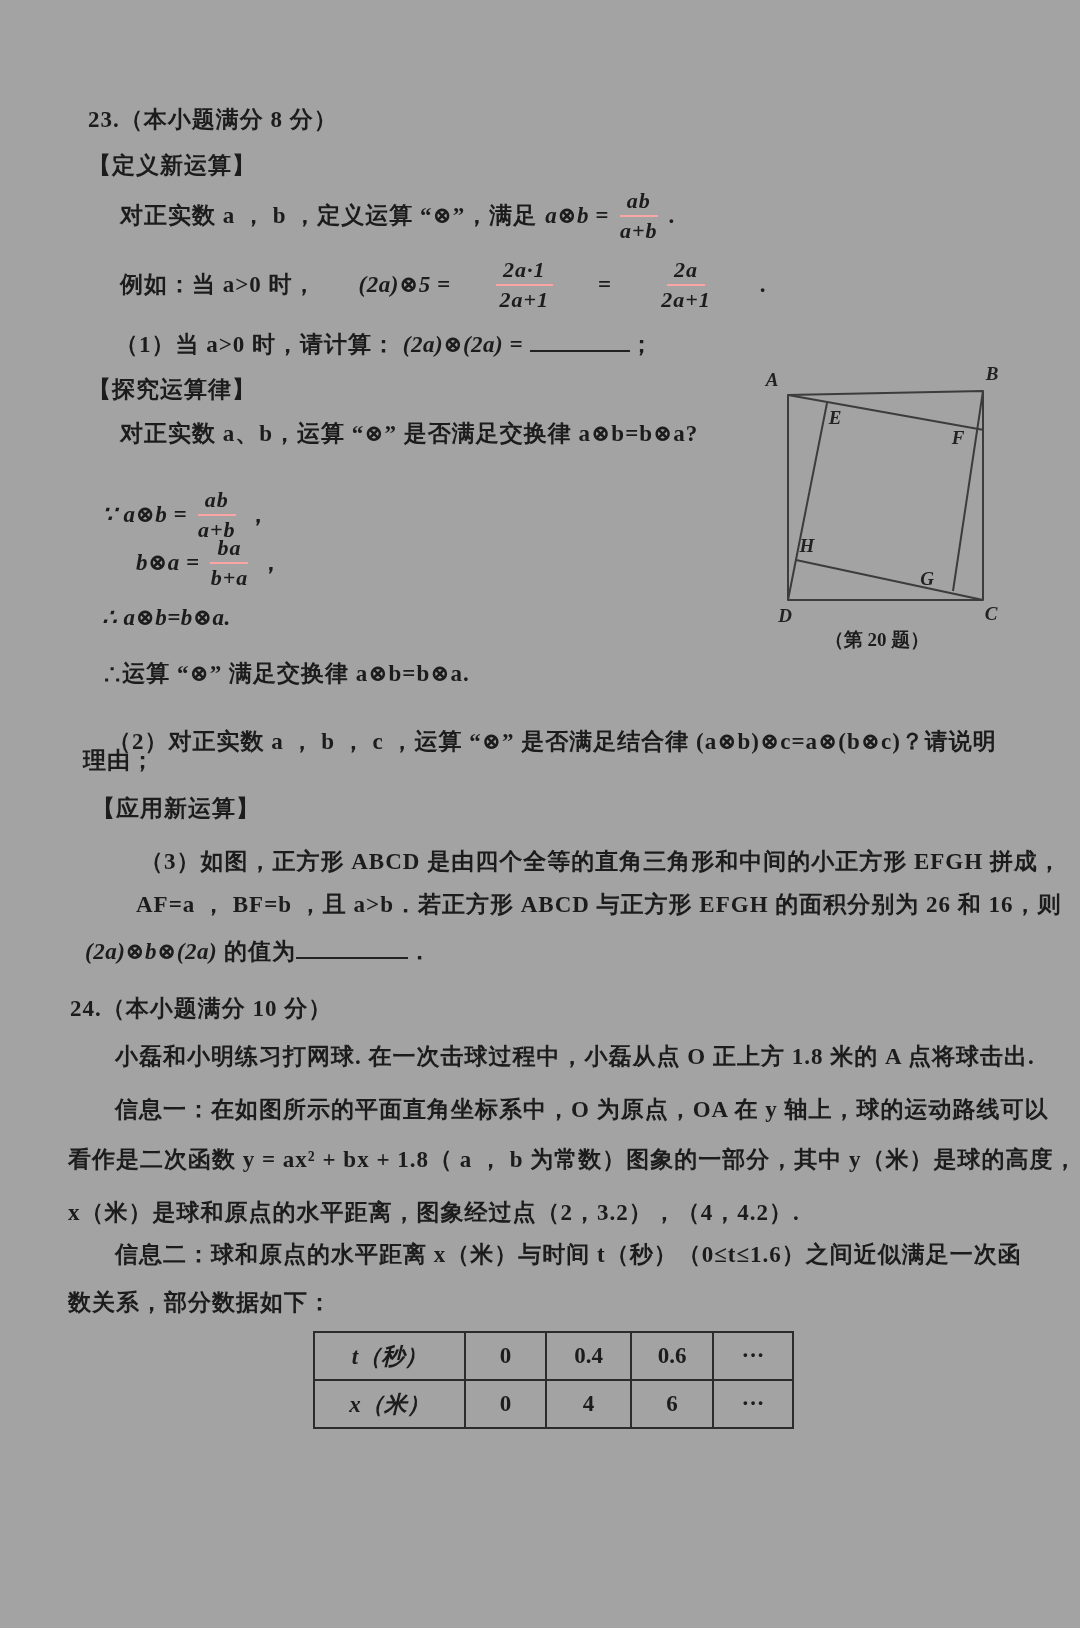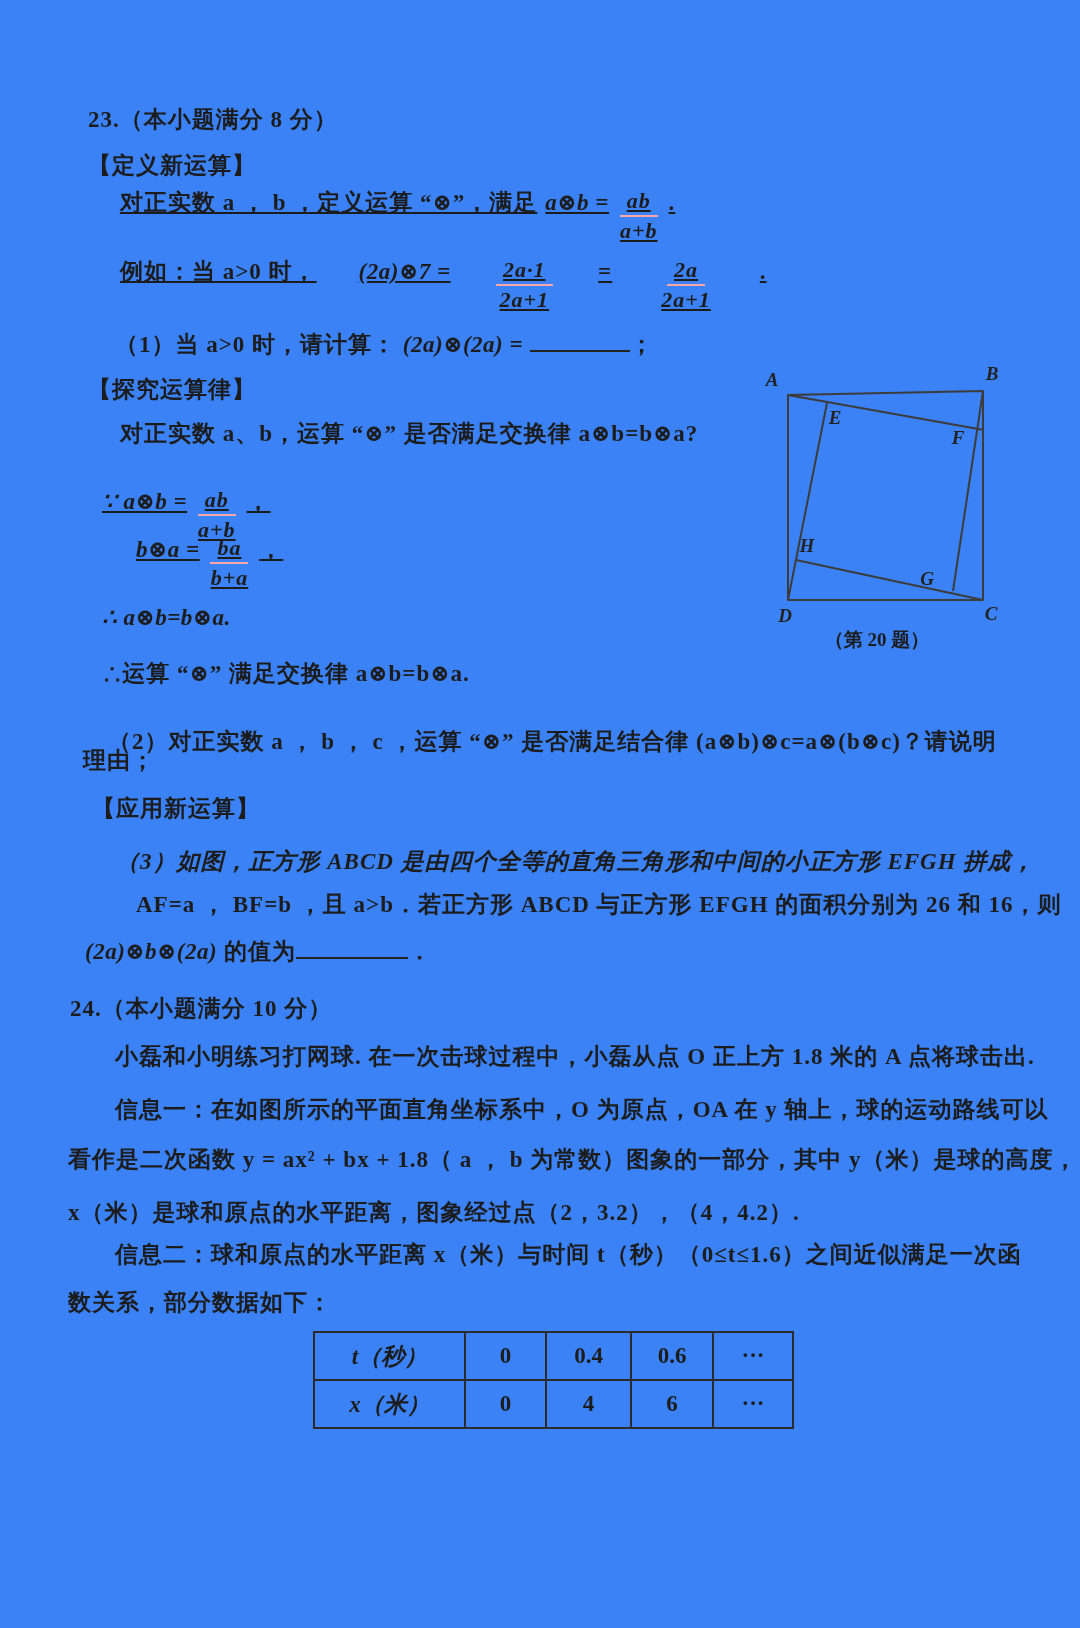--- a/index.html
+++ b/index.html
@@ -1,29 +1,29 @@
 <!DOCTYPE html>
 <html><head>
 <meta charset="utf-8">
 <style>
   html,body { margin:0; padding:0; background:#e8e8e8; }
   .page {
     position:relative; width:1080px; height:1628px; margin:0 auto;
-    background:#3b82f6; overflow:hidden;
+    background:#a3a3a3; overflow:hidden;
     font-family:"Liberation Serif","DejaVu Serif",serif;
     color:#1c1c1c;
   }
   .line {
     position:absolute; white-space:nowrap;
     font-size:23px; font-weight:600; letter-spacing:1px;
     line-height:1.25;
   }
   .header { font-weight:700; }
   .math { font-style:italic; letter-spacing:0.5px; }
-  .frac-row { display:flex; align-items:flex-start;text-decoration:underline; }
+  .frac-row { display:flex; align-items:center; }
   .frac {
     display:inline-flex; flex-direction:column; align-items:center;
     font-style:italic; margin:0 7px; line-height:1.1; font-size:22px;
   }
   .frac .num { padding:0 7px 2px; border-bottom:2px solid #fca5a5; }
   .frac .den { padding:2px 4px 0; }
   .blank { display:inline-block; border-bottom:2px solid #222; height:1.05em; vertical-align:baseline; }
   .blank-95 { width:100px; }
   .blank-110 { width:112px; }
   .fig-svg { position:absolute; left:755px; top:350px; }
@@ -58,21 +58,21 @@
     <span class="math" style="margin-left:8px;">a⊗b =</span>
     <span class="frac">
       <span class="num">ab</span>
       <span class="den">a+b</span>
     </span>
     <span>.</span>
   </div>
 
   <div class="line frac-row" style="left:120px; top:258px;gap:38px;">
     <span>例如：当 a&gt;0 时，</span>
-    <span class="math" style="margin-left:4px;">(2a)⊗7 =</span>
+    <span class="math" style="margin-left:4px;">(2a)⊗5 =</span>
     <span class="frac">
       <span class="num">2a·1</span>
       <span class="den">2a+1</span>
     </span>
     <span>=</span>
     <span class="frac">
       <span class="num">2a</span>
       <span class="den">2a+1</span>
     </span>
     <span>.</span>
@@ -104,21 +104,21 @@
     </span>
     <span>，</span>
   </div>
 
   <div class="line math" style="left:102px; top:604px;">∴ a⊗b=b⊗a.</div>
   <div class="line" style="left:103px; top:660px;">∴运算 “⊗” 满足交换律 a⊗b=b⊗a.</div>
   <div class="line" style="left:108px; top:703px;margin-top:25px;">（2）对正实数 a ， b ， c ，运算 “⊗” 是否满足结合律 (a⊗b)⊗c=a⊗(b⊗c)？请说明</div>
   <div class="line" style="left:83px; top:747px;">理由；</div>
 
   <div class="line header" style="left:92px; top:795px;">【应用新运算】</div>
-  <div class="line" style="left:116px; top:848px;font-style:italic;">（3）如图，正方形 ABCD 是由四个全等的直角三角形和中间的小正方形 EFGH 拼成，</div>
+  <div class="line" style="left:140px; top:848px;">（3）如图，正方形 ABCD 是由四个全等的直角三角形和中间的小正方形 EFGH 拼成，</div>
   <div class="line" style="left:88px; top:891px;margin-left:48px;">AF=a ， BF=b ，且 a&gt;b．若正方形 ABCD 与正方形 EFGH 的面积分别为 26 和 16，则</div>
   <div class="line" style="left:85px; top:933px;">
     <span class="math">(2a)⊗b⊗(2a)</span><span> 的值为</span><span class="blank blank-110"></span><span>．</span>
   </div>
 
   <svg class="fig-svg" width="280" height="300" viewBox="0 0 280 300">
     <polygon points="33,45 228,41 228,250 33,250"></polygon>
     <line x1="33" y1="45" x2="229" y2="80"></line>
     <line x1="228" y1="41" x2="198" y2="241"></line>
     <line x1="228" y1="250" x2="41" y2="210"></line>

